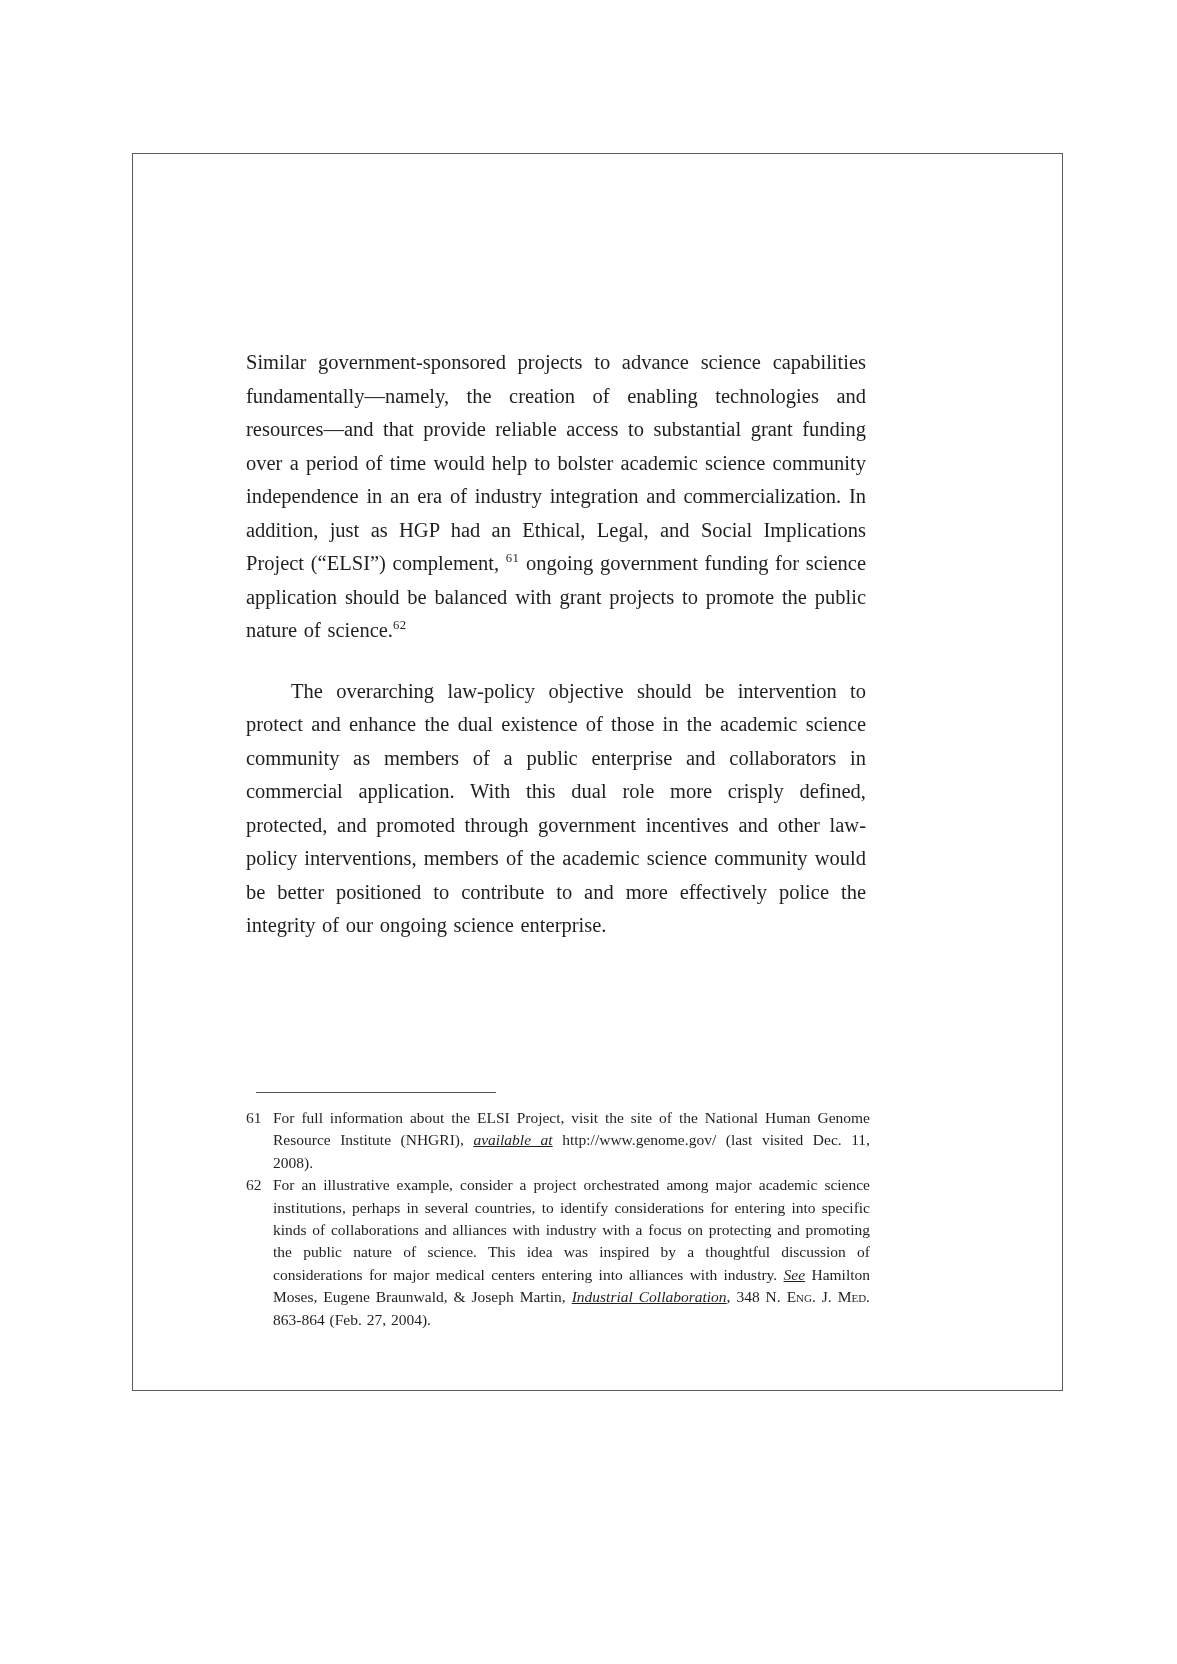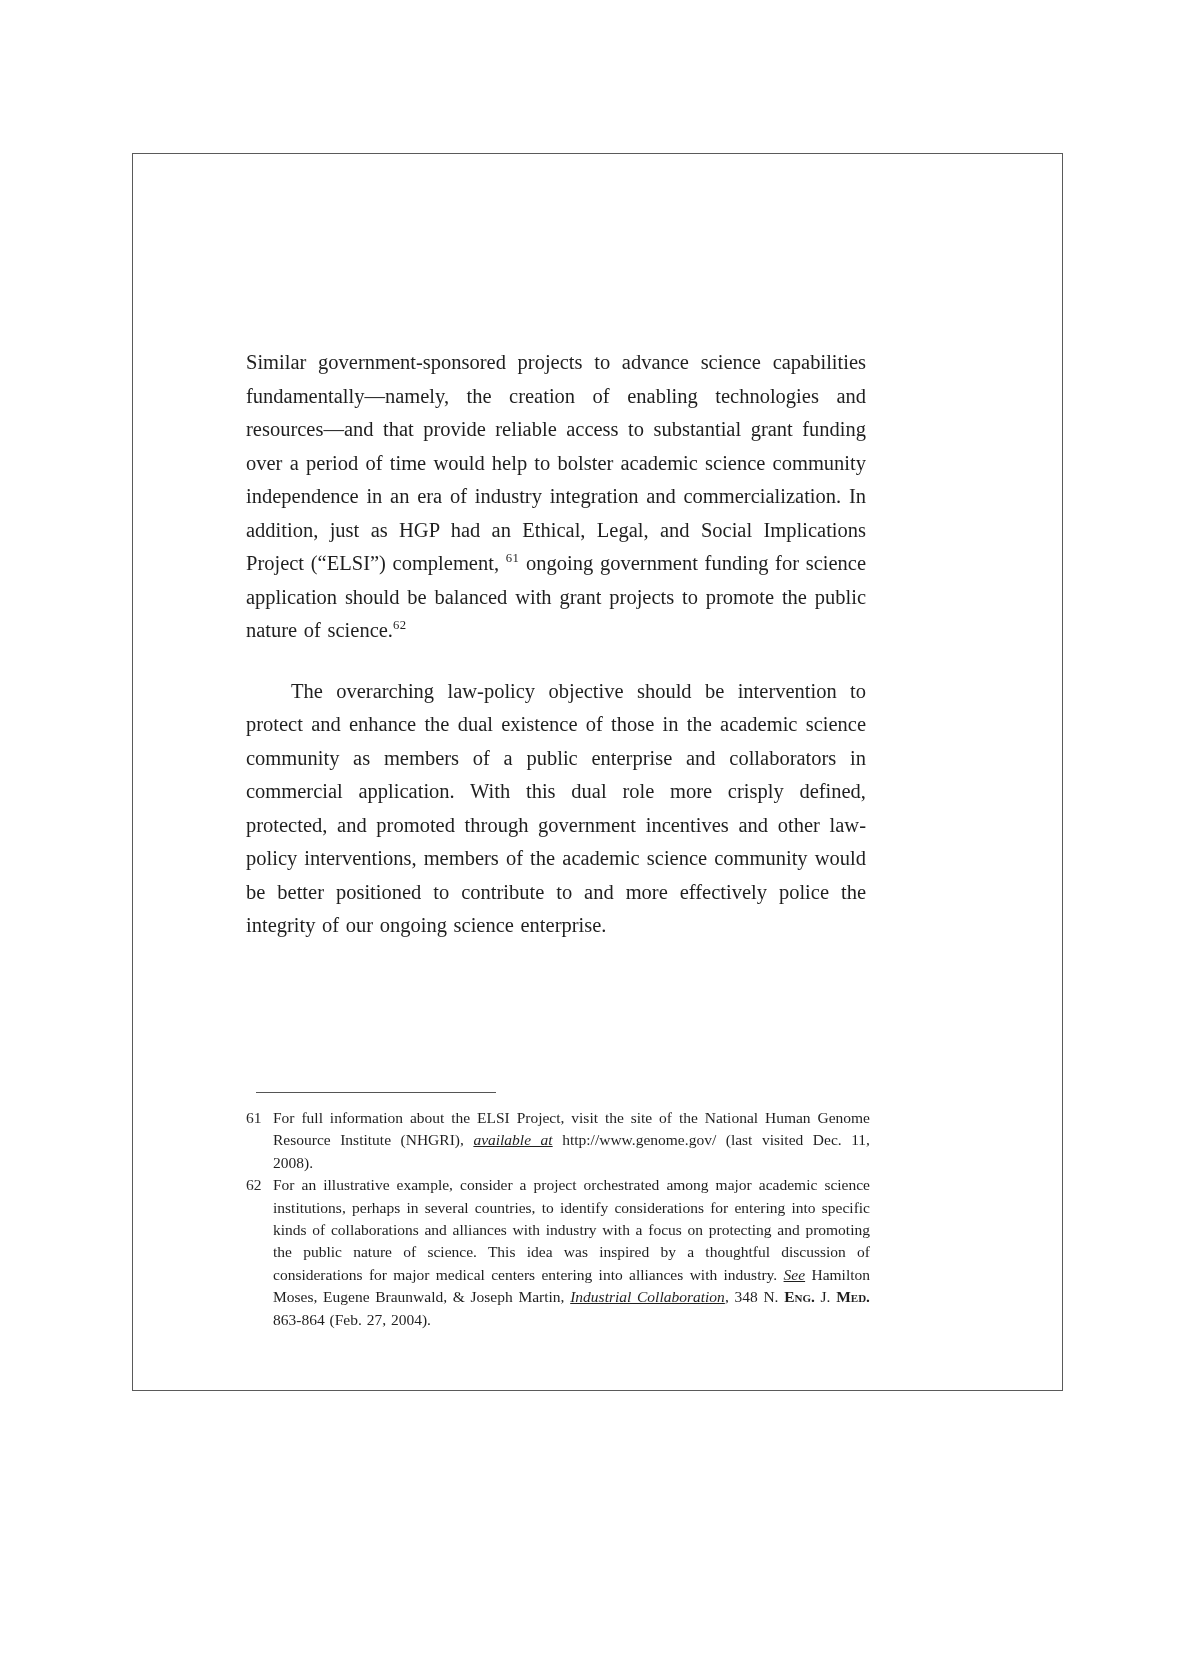--- a/index.html
+++ b/index.html
@@ -34,21 +34,21 @@
   }
   .footnote{
     display:flex;font-size:15.5px;line-height:22.4px;
   }
   .fn-num{flex:0 0 27px;color:#2a2a2a;}
   .fn-text{flex:1;text-align:justify;word-spacing:1px;}
   .seg-n{}
   .seg-i{font-style:italic;text-decoration:underline;}
   .seg-b{font-weight:normal;}
   .seg-bi{font-weight:bold;font-style:italic;}
-  .seg-sc{font-variant:small-caps;font-weight:bold;}
+  .seg-sc{font-variant:small-caps;}
   .seg-sup{vertical-align:super;font-size:0.62em;line-height:0;letter-spacing:0.5px;}
 </style>
 </head>
 <body>
 
 <div class="page-frame">
 
 
   <div class="body-text">
     <p class="para"><span class="seg-n">Similar government-sponsored projects to advance science capabilities fundamentally—namely, the creation of enabling technologies and resources—and that provide reliable access to substantial grant funding over a period of time would help to bolster academic science community independence in an era of industry integration and commercialization. In addition, just as HGP had an Ethical, Legal, and Social Implications Project (“ELSI”) complement, </span><span class="seg-sup">61</span><span class="seg-n"> ongoing government funding for science application should be balanced with grant projects to promote the public nature of science.</span><span class="seg-sup">62</span></p>

